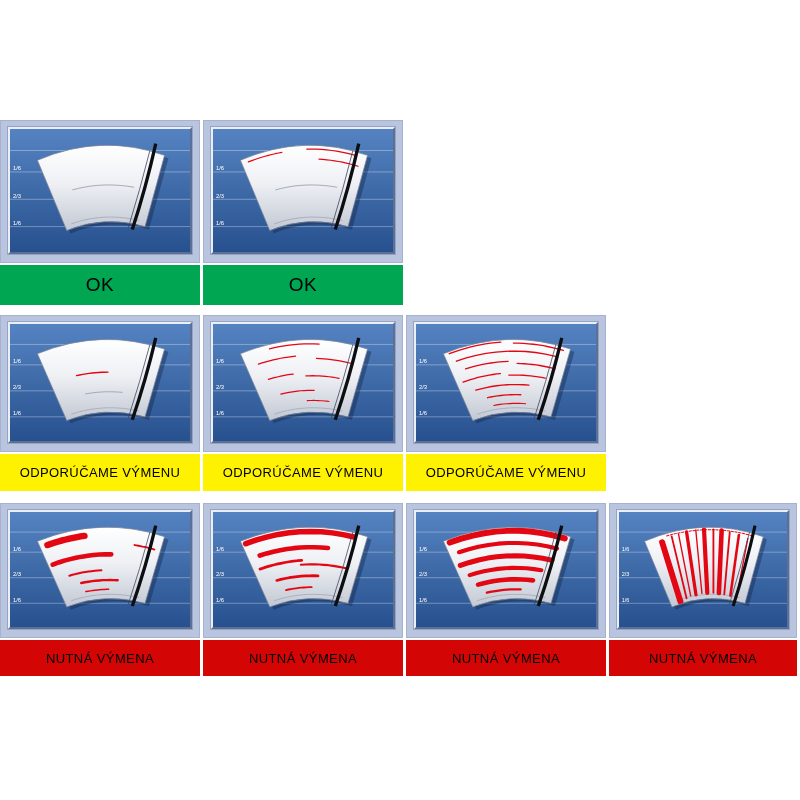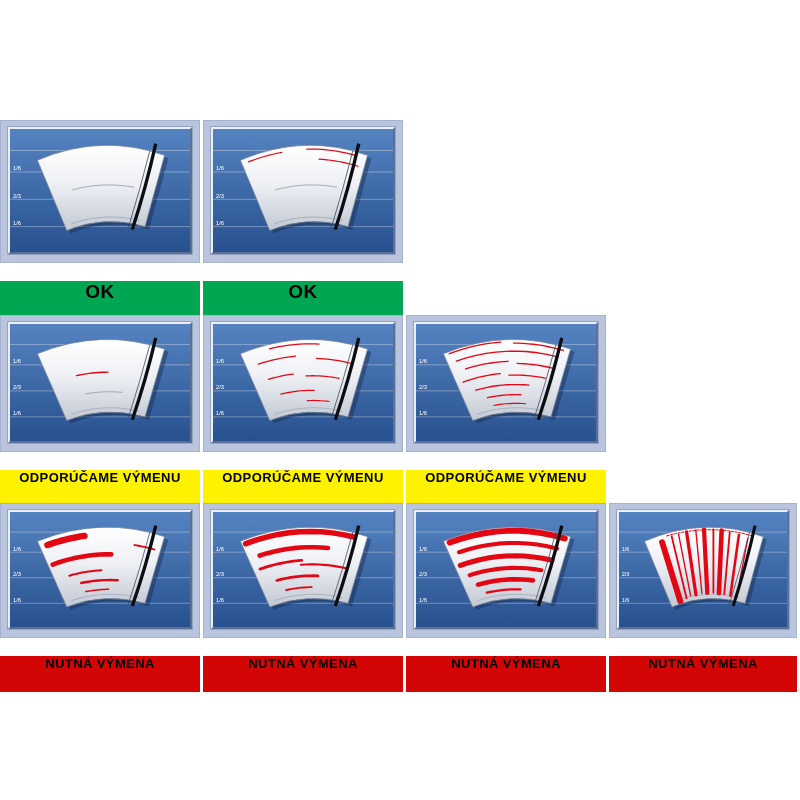--- a/index.html
+++ b/index.html
@@ -4,22 +4,22 @@
 <style>
   html,body{margin:0;padding:0;background:#ffffff;}
   body{width:800px;height:800px;position:relative;font-family:"Liberation Sans",sans-serif;overflow:hidden;}
   #chart{position:absolute;left:0;top:0;width:800px;height:800px;}
   .cell{position:absolute;}
   .panel{position:relative;background:#b9c5df;box-shadow:inset 0 0 0 1px rgba(110,125,160,0.25);}
   .screen{position:absolute;left:8px;right:8px;top:7px;bottom:9px;
           border:2px solid;border-color:#e9eef7 #5d6f94 #5d6f94 #e9eef7;
           box-shadow:0 0 0 1px #96a4c4;background:#35619f;}
   .screen svg{position:absolute;left:0;top:0;width:100%;height:100%;display:block;}
-  .band{margin-top:18px;display:flex;justify-content:center;
-        font-weight:700;color:#000;letter-spacing:0.4px;}
+  .band{margin-top:2px;display:flex;align-items:center;justify-content:center;
+        font-weight:400;color:#000;letter-spacing:0.4px;}
 </style>
 </head>
 <body>
 
 <div id="chart">
     <div class="cell" style="left:0px;top:120px;width:200px">
       <div class="panel" style="height:143px">
         <div class="screen">
           <svg viewBox="0 0 184 126" preserveAspectRatio="none">
             <defs>

